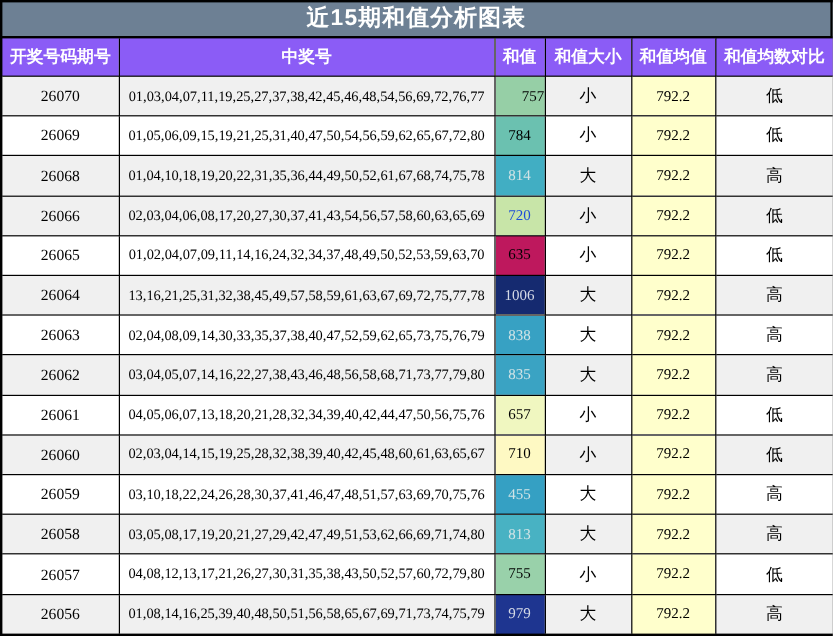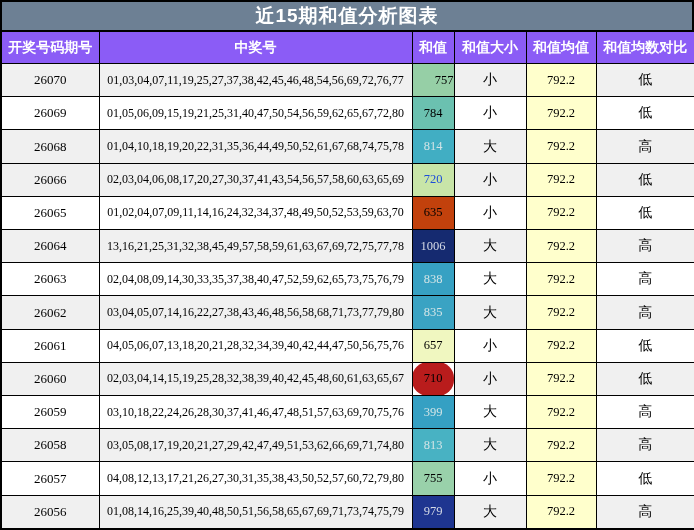--- a/index.html
+++ b/index.html
@@ -90,21 +90,21 @@
           <td class="period num stripe">26066</td>
           <td class="numbers num stripe">02,03,04,06,08,17,20,27,30,37,41,43,54,56,57,58,60,63,65,69</td>
           <td class="sum num" style="background: rgb(200, 229, 168); color: #1d4ed8;">720</td>
           <td class="size stripe">小</td>
           <td class="mean num">792.2</td>
           <td class="compare stripe">低</td>
         </tr>
         <tr class="even">
           <td class="period num stripe">26065</td>
           <td class="numbers num stripe">01,02,04,07,09,11,14,16,24,32,34,37,48,49,50,52,53,59,63,70</td>
-          <td class="sum num" style="background: #c2410c; color: rgb(0, 0, 0);">635</td>
+          <td class="sum num" style="background: #be185d; color: rgb(0, 0, 0);">635</td>
           <td class="size stripe">小</td>
           <td class="mean num">792.2</td>
           <td class="compare stripe">低</td>
         </tr>
         <tr class="odd">
           <td class="period num stripe">26064</td>
           <td class="numbers num stripe">13,16,21,25,31,32,38,45,49,57,58,59,61,63,67,69,72,75,77,78</td>
           <td class="sum num" style="background: rgb(21, 42, 112); color: rgb(213, 218, 230);">1006</td>
           <td class="size stripe">大</td>
           <td class="mean num">792.2</td>
@@ -130,29 +130,29 @@
           <td class="period num stripe">26061</td>
           <td class="numbers num stripe">04,05,06,07,13,18,20,21,28,32,34,39,40,42,44,47,50,56,75,76</td>
           <td class="sum num" style="background: rgb(240, 247, 192); color: rgb(0, 0, 0);">657</td>
           <td class="size stripe">小</td>
           <td class="mean num">792.2</td>
           <td class="compare stripe">低</td>
         </tr>
         <tr class="odd">
           <td class="period num stripe">26060</td>
           <td class="numbers num stripe">02,03,04,14,15,19,25,28,32,38,39,40,42,45,48,60,61,63,65,67</td>
-          <td class="sum num" style="background: #b91c1c; color: rgb(0, 0, 0); border-radius: 16px;">710</td>
+          <td class="sum num" style="background: #fef9c3; color: rgb(0, 0, 0);">710</td>
           <td class="size stripe">小</td>
           <td class="mean num">792.2</td>
           <td class="compare stripe">低</td>
         </tr>
         <tr class="even">
           <td class="period num stripe">26059</td>
           <td class="numbers num stripe">03,10,18,22,24,26,28,30,37,41,46,47,48,51,57,63,69,70,75,76</td>
-          <td class="sum num" style="background: rgb(53, 160, 195); color: rgb(210, 228, 230);">399</td>
+          <td class="sum num" style="background: rgb(53, 160, 195); color: rgb(210, 228, 230);">455</td>
           <td class="size stripe">大</td>
           <td class="mean num">792.2</td>
           <td class="compare stripe">高</td>
         </tr>
         <tr class="odd">
           <td class="period num stripe">26058</td>
           <td class="numbers num stripe">03,05,08,17,19,20,21,27,29,42,47,49,51,53,62,66,69,71,74,80</td>
           <td class="sum num" style="background: rgb(72, 178, 195); color: rgb(210, 228, 230);">813</td>
           <td class="size stripe">大</td>
           <td class="mean num">792.2</td>

